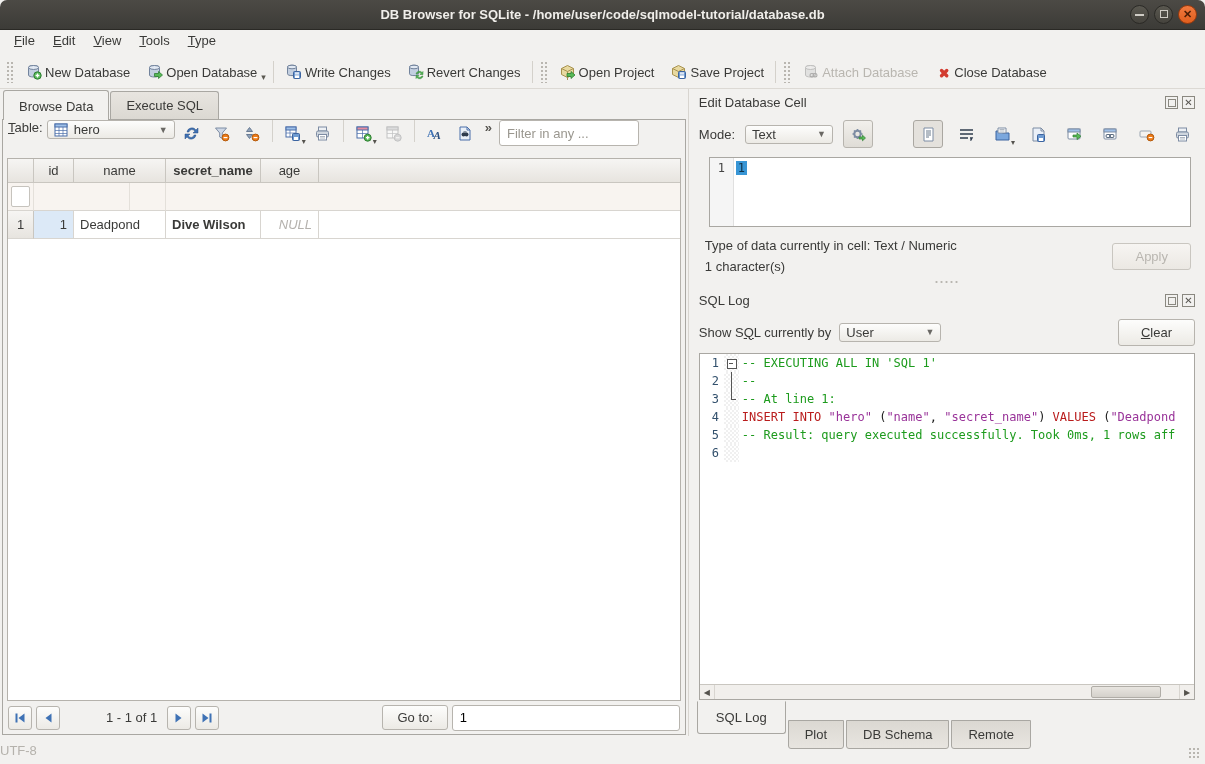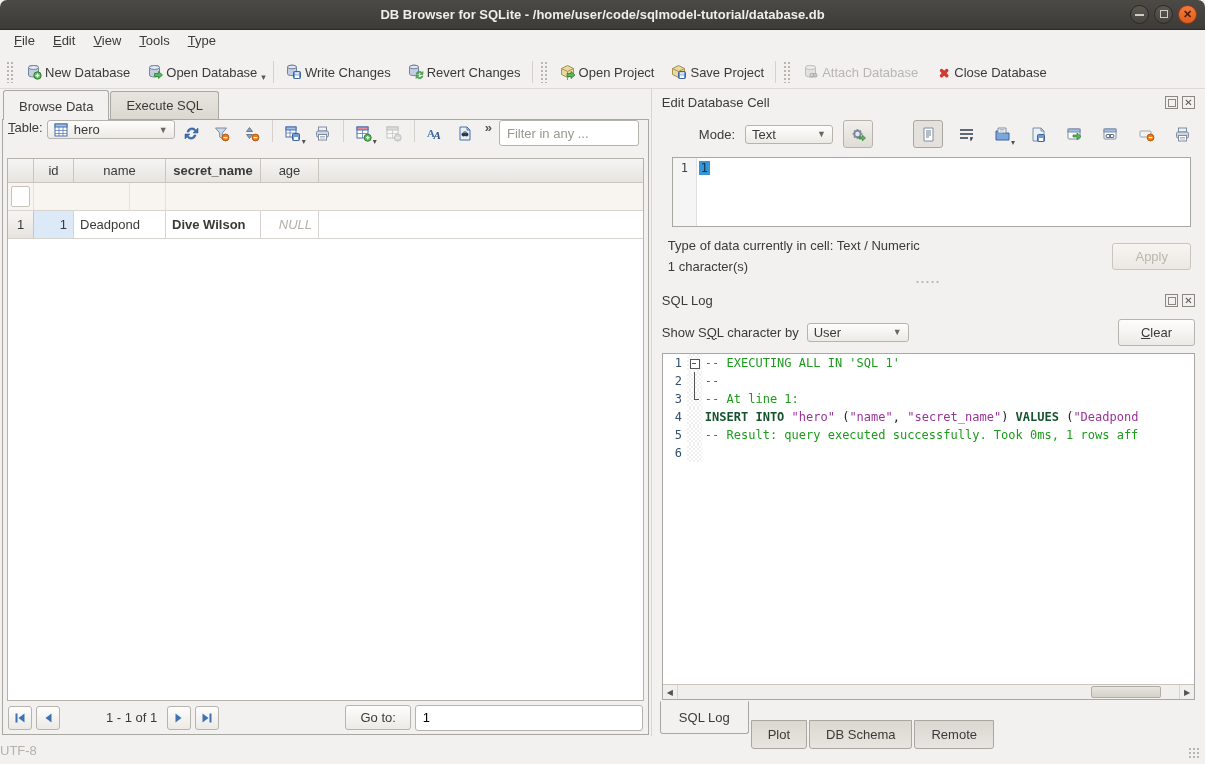--- a/index.html
+++ b/index.html
@@ -101,21 +101,21 @@
                 font-family:"Liberation Sans",sans-serif; }
 
   
   .dock-title { height:26px; display:flex; align-items:center; padding:2px 4px; }
   .dock-title .dt { flex:1; font-size:13px; }
   .dock-btns { display:flex; gap:4px; }
   .dbtn { width:13px; height:13px; border:1px solid #8a8880; background:#f2f1ef; position:relative; cursor:default; }
   .dbtn.float::before { content:""; position:absolute; left:2px; top:2px; width:6px; height:6px; border:1px solid #8a8880; }
   .dbtn.closex { font-size:10px; line-height:11px; text-align:center; color:#55534e; }
 
-  .mode-row { height:38px; display:flex; align-items:center; gap:10px; padding:2px 4px;margin-left:37px; }
+  .mode-row { height:38px; display:flex; align-items:center; gap:10px; padding:2px 4px; }
   .mode-combo { width:88px; }
   .gear-btn { width:30px; height:28px; border:1px solid #b7b4ae; border-radius:3px; background:linear-gradient(#f2f0ec,#dfdcd6);
               display:flex; align-items:center; justify-content:center; }
   .cellbar { display:flex; align-items:center; gap:10px; margin-left:30px; }
   .cellbar .ibtn.pressed { border:1px solid #aaa7a1; background:#e4e1dc; width:30px; height:28px; }
 
   .cell-editor { height:70px; margin:4px 8px 0 14px; border:1px solid #a9a7a2; background:#fff; display:flex; }
   .ce-gutter { width:24px; background:#f5f5f5; border-right:1px solid #e0e0e0; text-align:center; padding-top:3px;
                font-family:"DejaVu Sans Mono",monospace; font-size:12px; color:#444; }
   .ce-body { flex:1; padding:3px 2px; font-family:"DejaVu Sans Mono",monospace; font-size:12px; }
@@ -144,21 +144,21 @@
   .ln { width:24px; flex:none; text-align:right; padding-right:5px; color:#33516d; background:#fff; }
   .fold { width:15px; flex:none; position:relative;
           background:repeating-conic-gradient(#f0f0f0 0 25%, #ffffff 0 50%) 0 0/4px 4px; }
   .fold.box::before { content:""; position:absolute; left:3px; top:5px; width:8px; height:8px; border:1px solid #555; background:#fff; }
   .fold.box::after { content:""; position:absolute; left:5px; top:9px; width:4px; height:1px; background:#555; }
   .fold.line::before { content:""; position:absolute; left:7px; top:0; width:1px; height:18px; background:#555; }
   .fold.corner::before { content:""; position:absolute; left:7px; top:0; width:1px; height:9px; background:#555; }
   .fold.corner::after { content:""; position:absolute; left:7px; top:9px; width:5px; height:1px; background:#555; }
   .code { flex:1; padding-left:3px; overflow:hidden; }
   .seg-comment { color:#1d9b1d; }
-  .seg-keyword { color:#14532d; font-weight:bold; }
+  .seg-keyword { color:#b91c1c; font-weight:normal; }
   .seg-identifier { color:#993399; }
   .seg-plain { color:#1a1a1a; }
 
   .hscroll { height:15px; border-top:1px solid #c9c6c0; background:#f1efec; display:flex; align-items:stretch; }
   .hs-arrow { width:15px; display:flex; align-items:center; justify-content:center; font-size:8px; color:#55534e; border-right:1px solid #d8d5d0; }
   .hs-arrow.right { border-right:none; border-left:1px solid #d8d5d0; }
   .hs-track { flex:1; position:relative; }
   .hs-thumb { position:absolute; right:18px; top:1px; width:70px; height:12px; background:linear-gradient(#e8e5e0,#d4d1cb); border:1px solid #b0ada7; border-radius:2px; }
 
   
@@ -562,21 +562,21 @@
 
       <div class="dock-title">
         <span class="dt">SQL Log</span>
         <div class="dock-btns">
           <div class="dbtn float"></div>
           <div class="dbtn closex">✕</div>
         </div>
       </div>
 
       <div class="showsql-row">
-        <span><span>Show S</span><u>Q</u><span>L character by</span></span>
+        <span><span>Show S</span><u>Q</u><span>L currently by</span></span>
         <div class="combo user-combo">
           <span style="flex:1">User</span>
           <span class="arrow">▼</span>
         </div>
         <div class="clear-btn"><span>Clear</span></div>
       </div>
 
       <div class="log-wrap">
         <div class="log-scroll">
             <div class="log-line"><span class="ln">1</span><span class="fold box"></span><span class="code"><span class="seg-comment">-- EXECUTING ALL IN 'SQL 1'</span></span></div>

